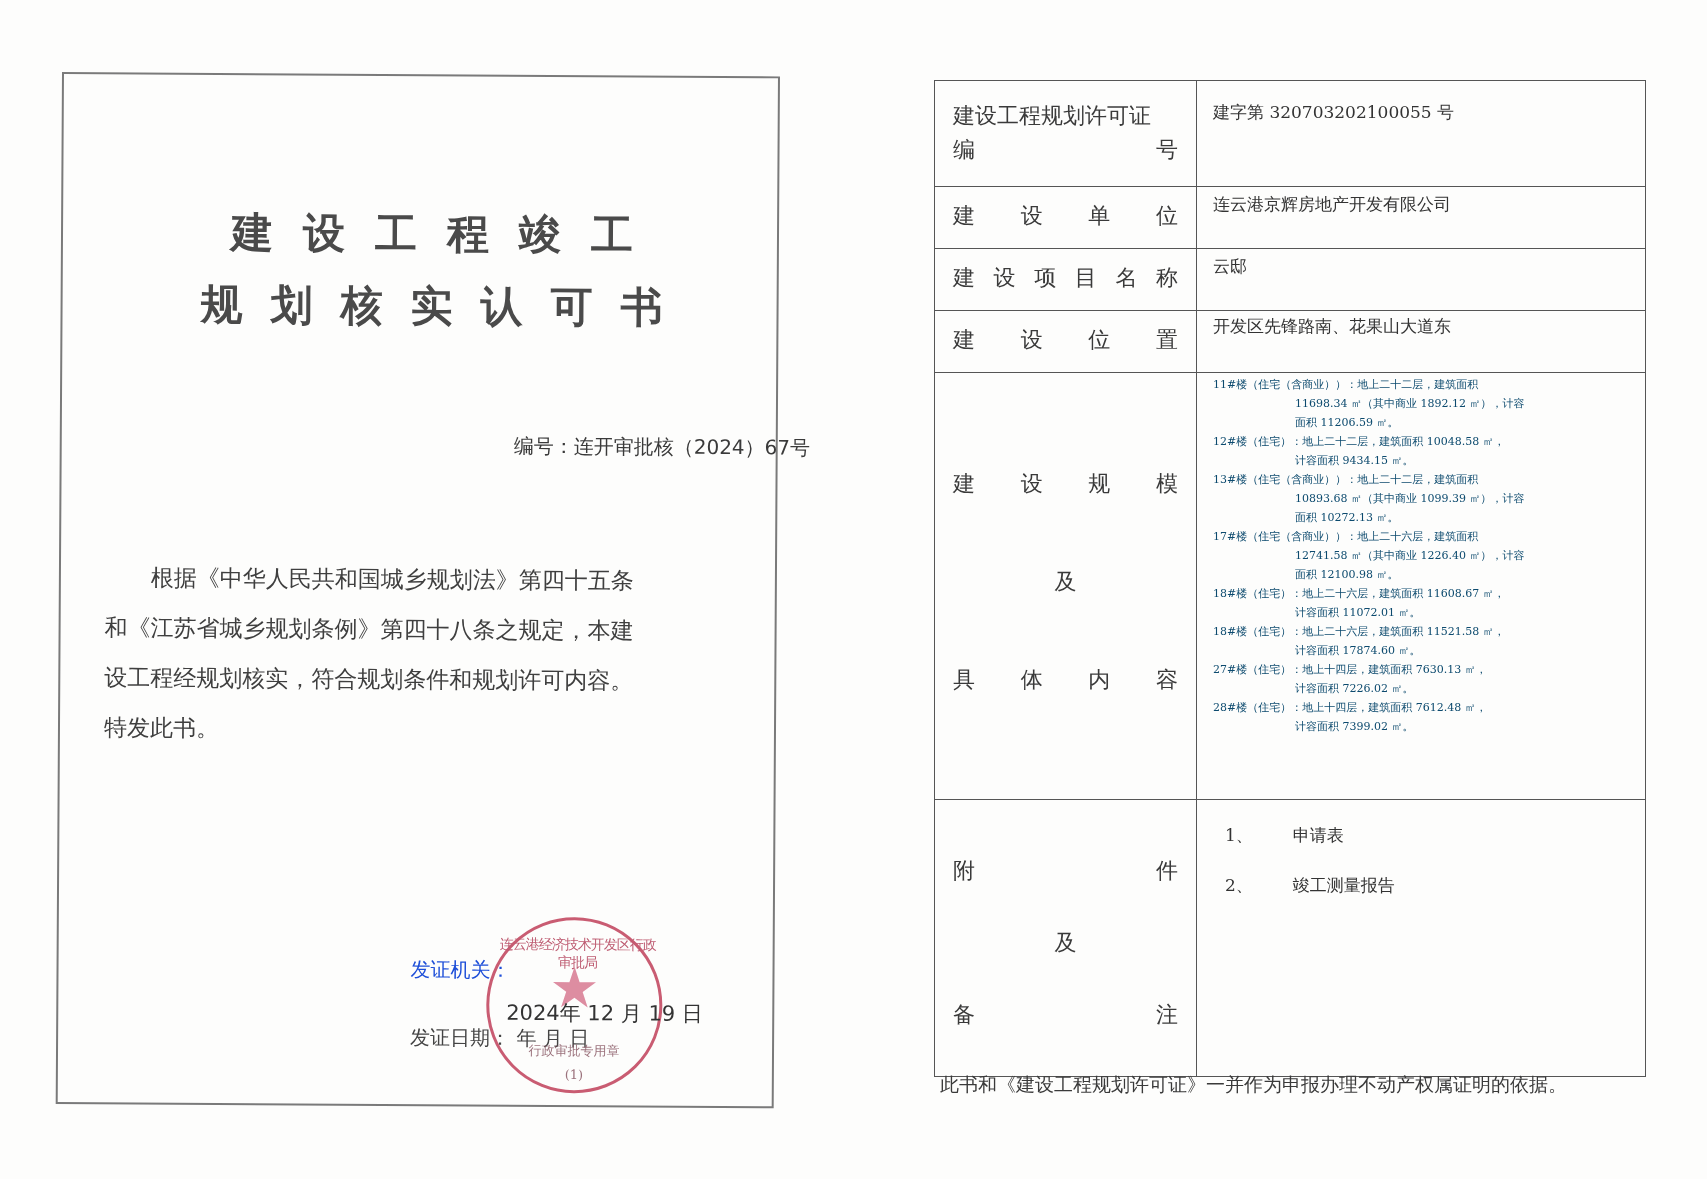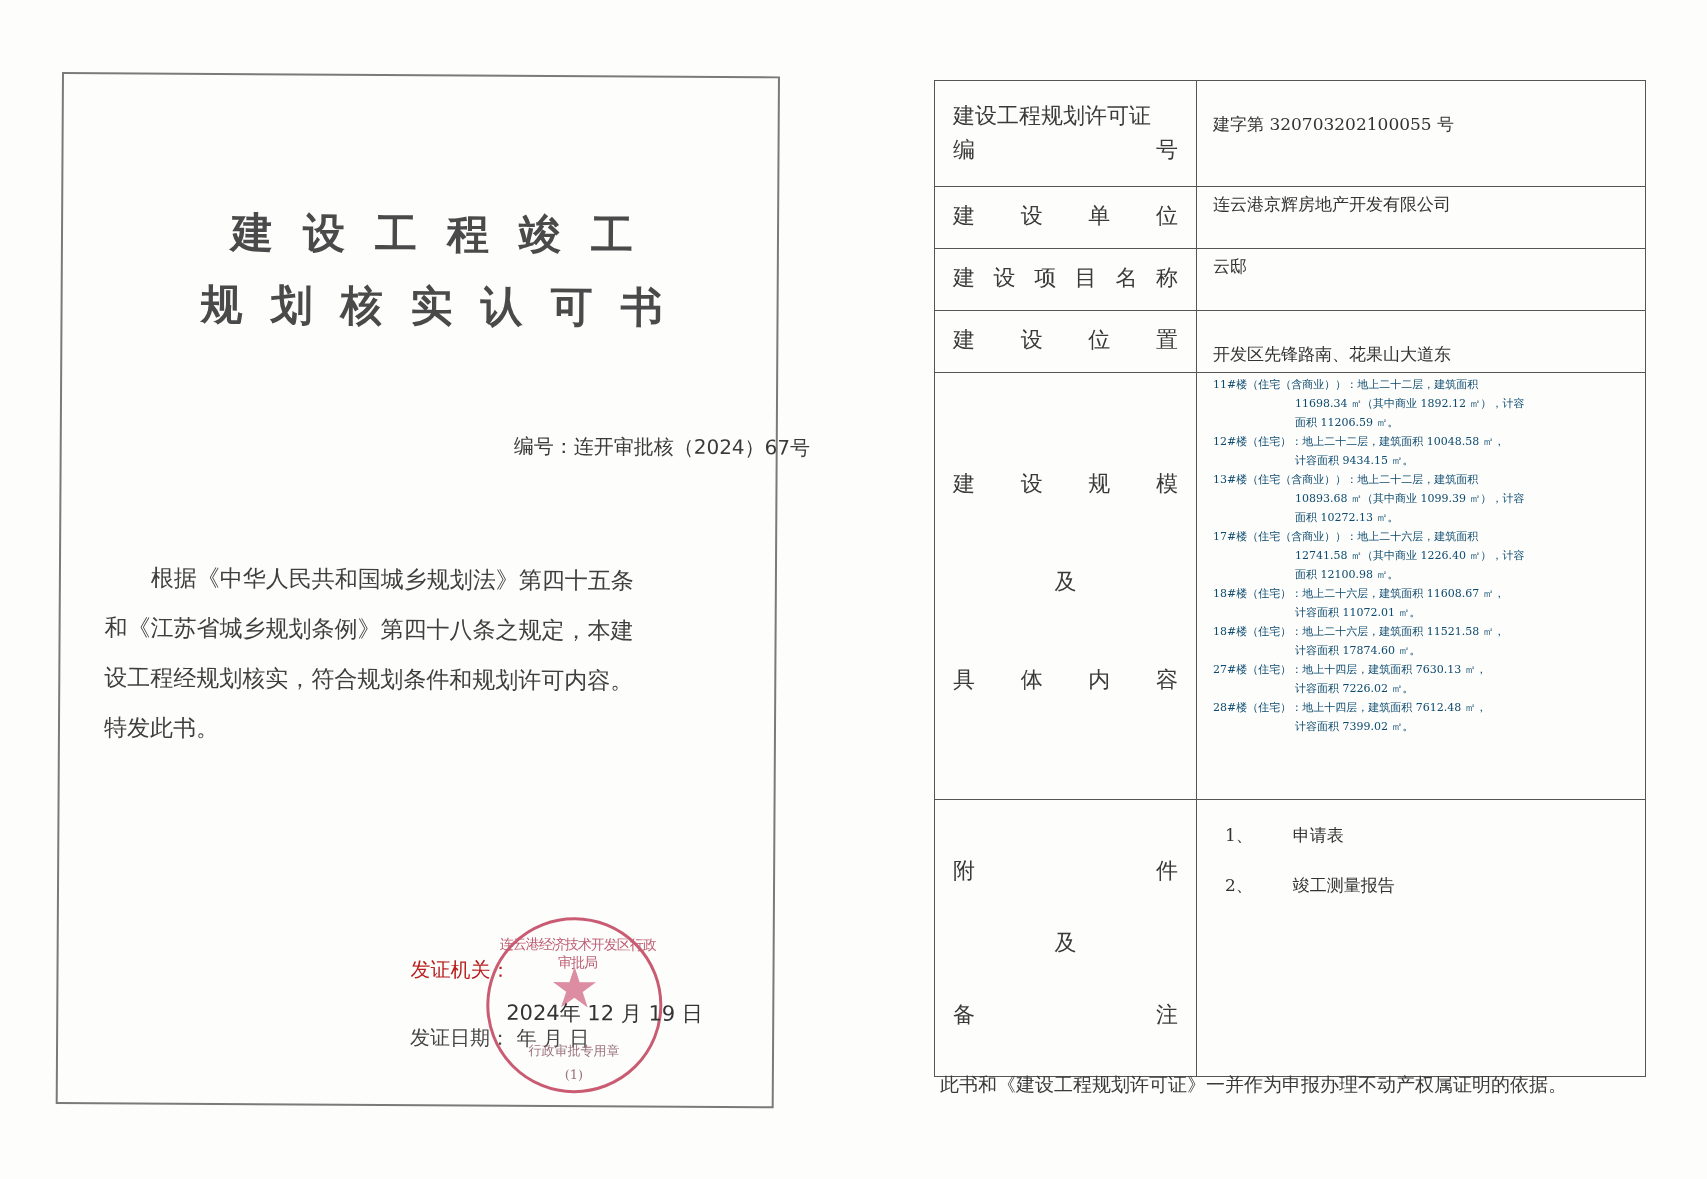--- a/index.html
+++ b/index.html
@@ -24,21 +24,21 @@
       font-family: "DejaVu Sans", sans-serif; white-space: nowrap;
     }
     .body-text {
       position: absolute; left: 44px; top: 478px; width: 600px;
       font-family: "DejaVu Sans", sans-serif; font-size: 23px; line-height: 50px; color: #3f3f3f;
     }
     .body-text p { white-space: nowrap; }
     .body-text .indent { padding-left: 46px; }
     .issuer-label {
       position: absolute; left: 352px; top: 880px; font-size: 20px;
-      font-family: "DejaVu Sans", sans-serif; color: #b91c1c;
+      font-family: "DejaVu Sans", sans-serif; color: #1d4ed8;
     }
     .date-label {
       position: absolute; left: 352px; top: 948px; font-size: 20px;
       font-family: "DejaVu Sans", sans-serif; color: #444; white-space: nowrap;
     }
     .date-value {
       position: absolute; left: 448px; top: 922px; font-size: 21px;
       font-family: "DejaVu Sans", sans-serif; color: #333; white-space: nowrap;
     }
     .seal {
@@ -138,21 +138,21 @@
 <table class="permit-table">
   <tbody>
       <tr class="row-permit">
     <td class="label label-permit">
       <div>建设工程规划许可证</div>
       <div class="spread">
         <span>编</span>
         <span>号</span>
       </div>
     </td>
-    <td class="value" style="padding-top:32px">建字第 320703202100055 号</td>
+    <td class="value" style="padding-top:20px">建字第 320703202100055 号</td>
   </tr>
 
   <tr class="row-unit">
     <td class="label">
       <div class="spread" style="padding-top:14px">
         <span>建</span>
         <span>设</span>
         <span>单</span>
         <span>位</span>
       </div>
@@ -176,21 +176,21 @@
 
   <tr class="row-loc">
     <td class="label">
       <div class="spread" style="padding-top:14px">
         <span>建</span>
         <span>设</span>
         <span>位</span>
         <span>置</span>
       </div>
     </td>
-    <td class="value" style="padding-top:32px">开发区先锋路南、花果山大道东</td>
+    <td class="value" style="padding-top:4px">开发区先锋路南、花果山大道东</td>
   </tr>
 
   <tr class="row-scale">
     <td class="label" style="padding:0">
       <div class="scale-label">
         <div class="l1 spread">
           <span>建</span>
           <span>设</span>
           <span>规</span>
           <span>模</span>

